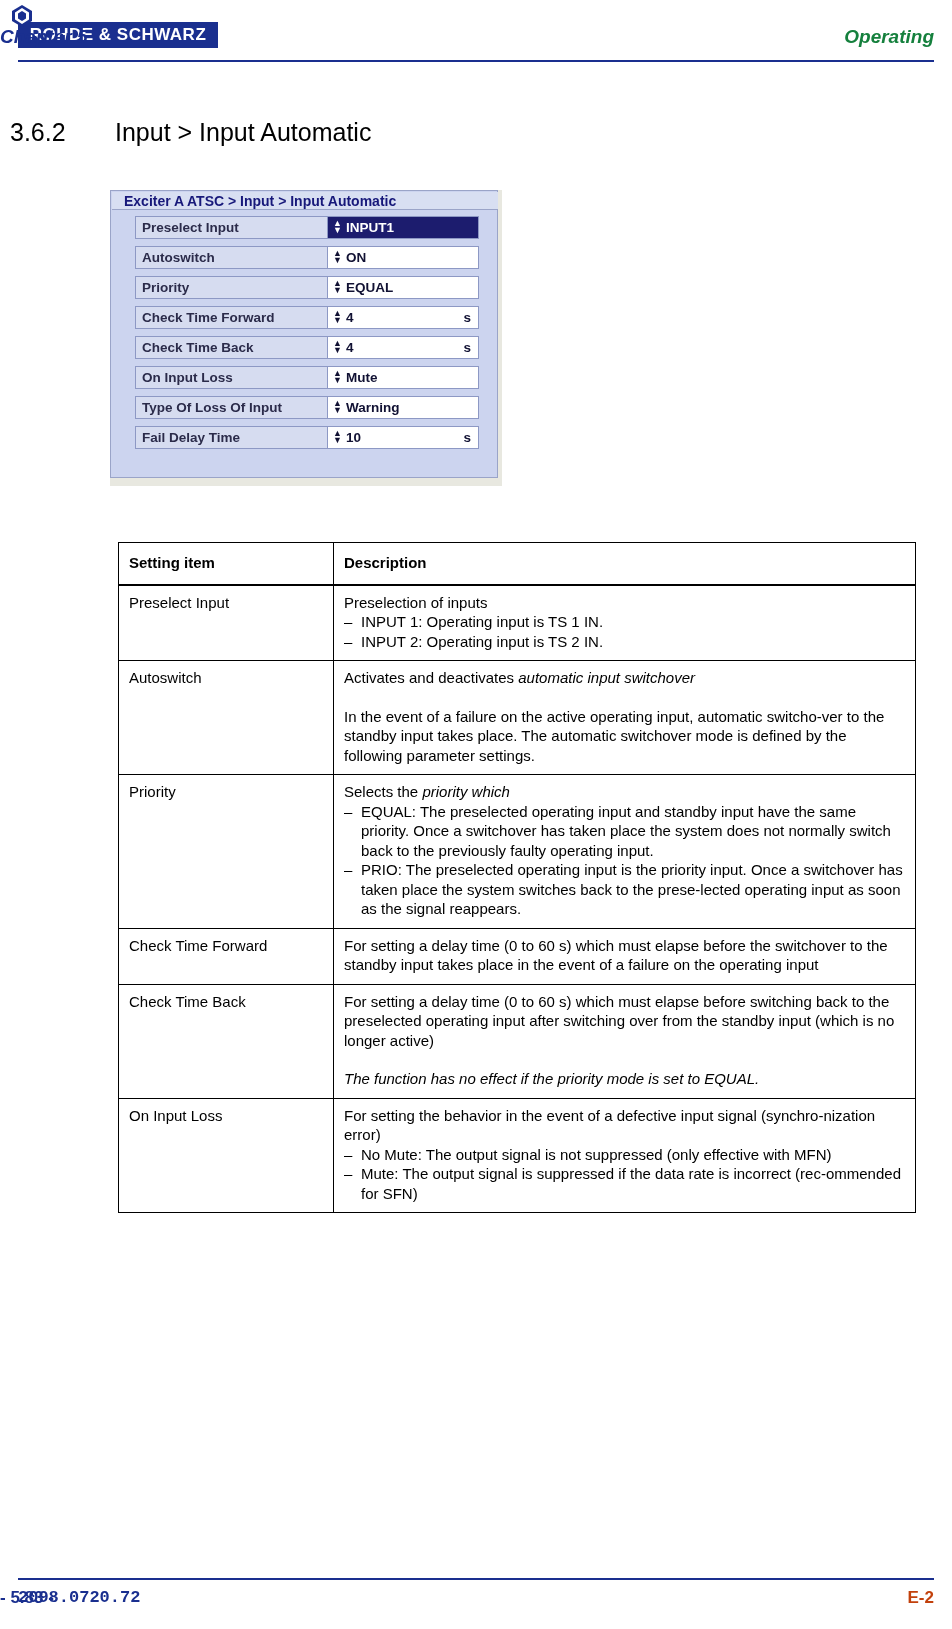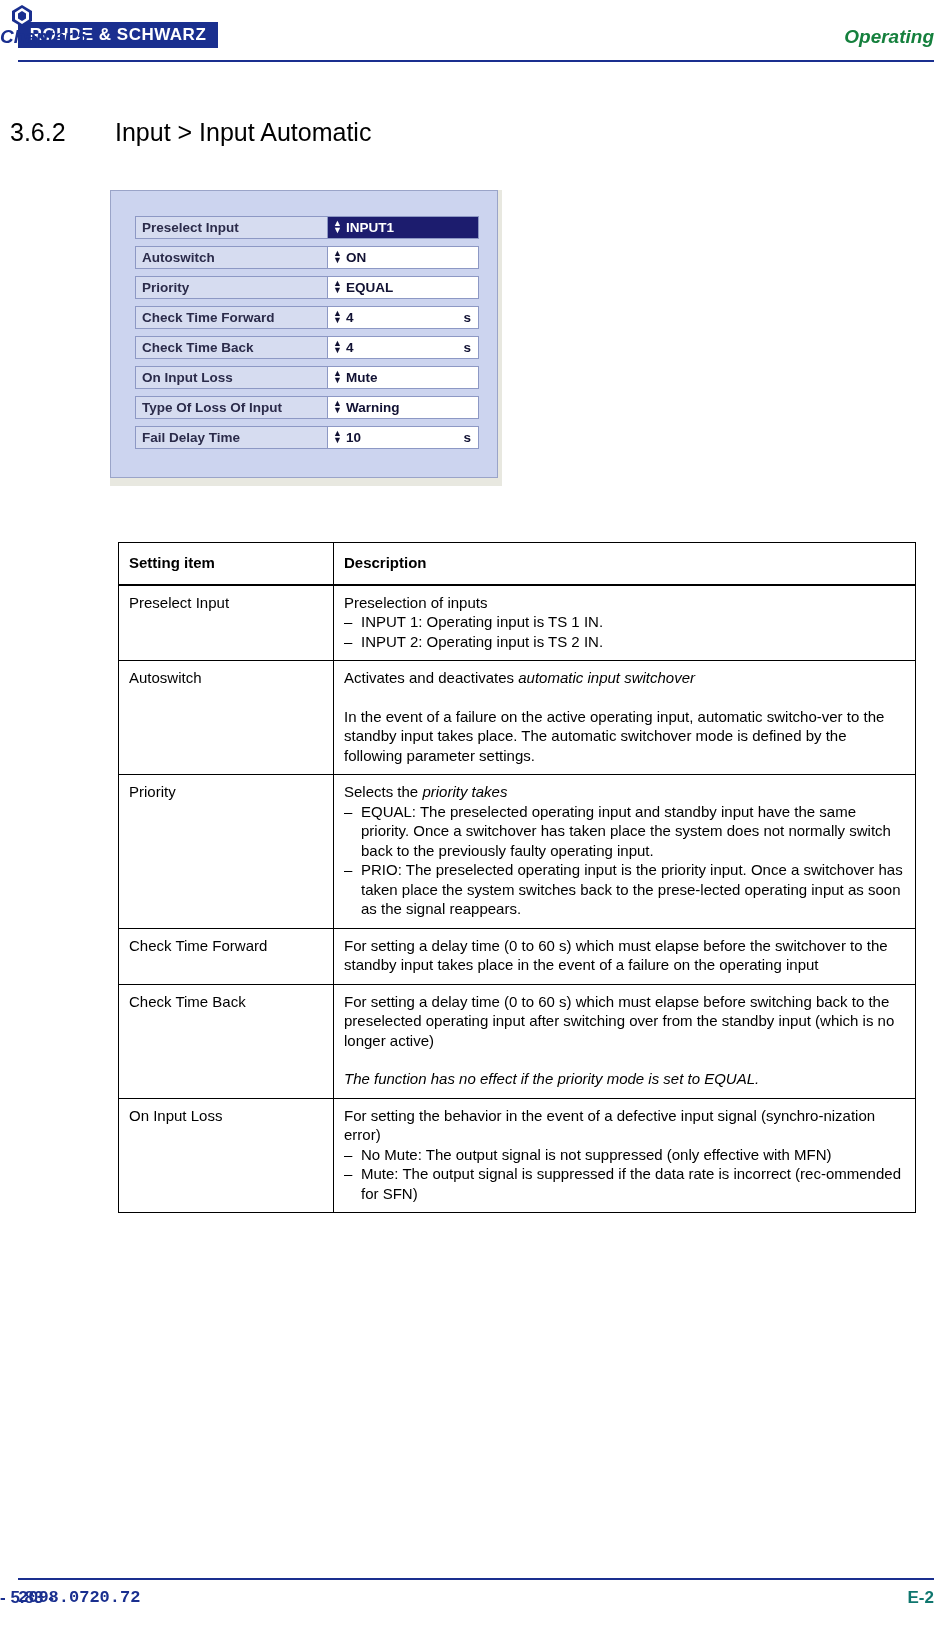--- a/index.html
+++ b/index.html
@@ -264,21 +264,21 @@
     font-size: 17px;
     font-weight: bold;
     color: #1a2f8f;
   }
   .footer-right {
     position: absolute;
     right: 18px;
     top: 10px;
     font-size: 17px;
     font-weight: bold;
-    color: #0f766e;
+    color: #c2410c;
   }
 </style>
 </head>
 <body>
 
 <div class="page-header">
   <div class="logo-block">
     <span>ROHDE &amp; SCHWARZ</span>
   </div>
   <svg class="logo-mark" viewBox="0 0 24 24">
@@ -290,20 +290,21 @@
   <div class="header-right">Operating</div>
   <div class="header-rule"></div>
 </div>
 
 <div class="section-title">
   <span class="num">3.6.2</span><span>Input &gt; Input Automatic</span>
 </div>
 
 <div class="shot">
   <div class="shot-inner">
+    <div class="shot-title">Exciter A ATSC  &gt; Input &gt; Input Automatic</div>
     <div class="shot-rows">
 
       <div class="srow sel">
         <div class="lbl">Preselect Input</div>
         <div class="val">
           <span class="spin">▲<br>▼</span>
           <span>INPUT1</span>
           <span class="unit"></span>
         </div>
       </div>
@@ -404,21 +405,21 @@
     <td class="c2">
       <div><span>Activates and deactivates </span><span class="it">automatic input switchover</span></div>
       <div class="gap"></div>
       <div>In the event of a failure on the active operating input, automatic switcho-ver to the standby input takes place. The automatic switchover mode is defined by the following parameter settings.</div>
     </td>
   </tr>
 
   <tr>
     <td class="c1">Priority</td>
     <td class="c2">
-      <div><span>Selects the </span><span class="it">priority takes</span></div>
+      <div><span>Selects the </span><span class="it">priority which</span></div>
       <div class="dash-list">
         <div class="dash-item">
           <span class="dash">–</span>
           <span class="txt">EQUAL: The preselected operating input and standby input have the same priority. Once a switchover has taken place the system does not normally switch back to the previously faulty operating input.</span>
         </div>
         <div class="dash-item">
           <span class="dash">–</span>
           <span class="txt">PRIO: The preselected operating input is the priority input. Once a switchover has taken place the system switches back to the prese-lected operating input as soon as the signal reappears.</span>
         </div>
       </div>

